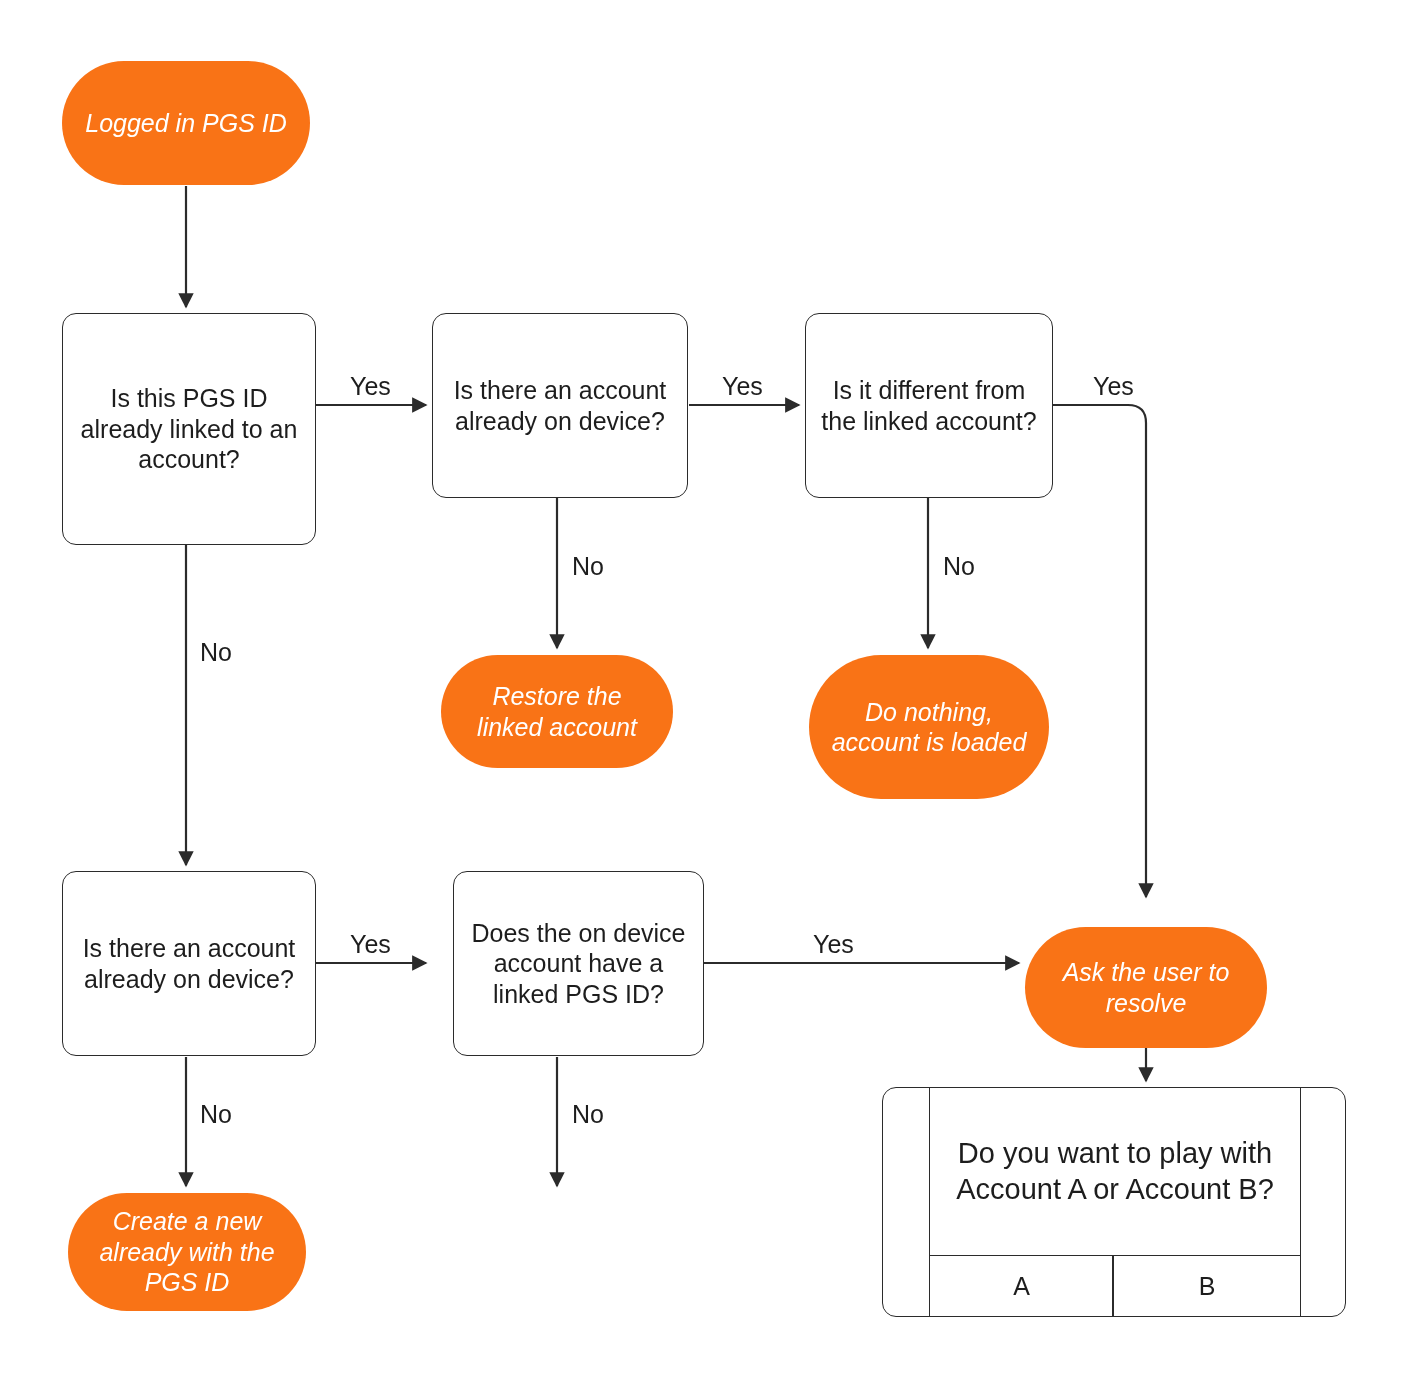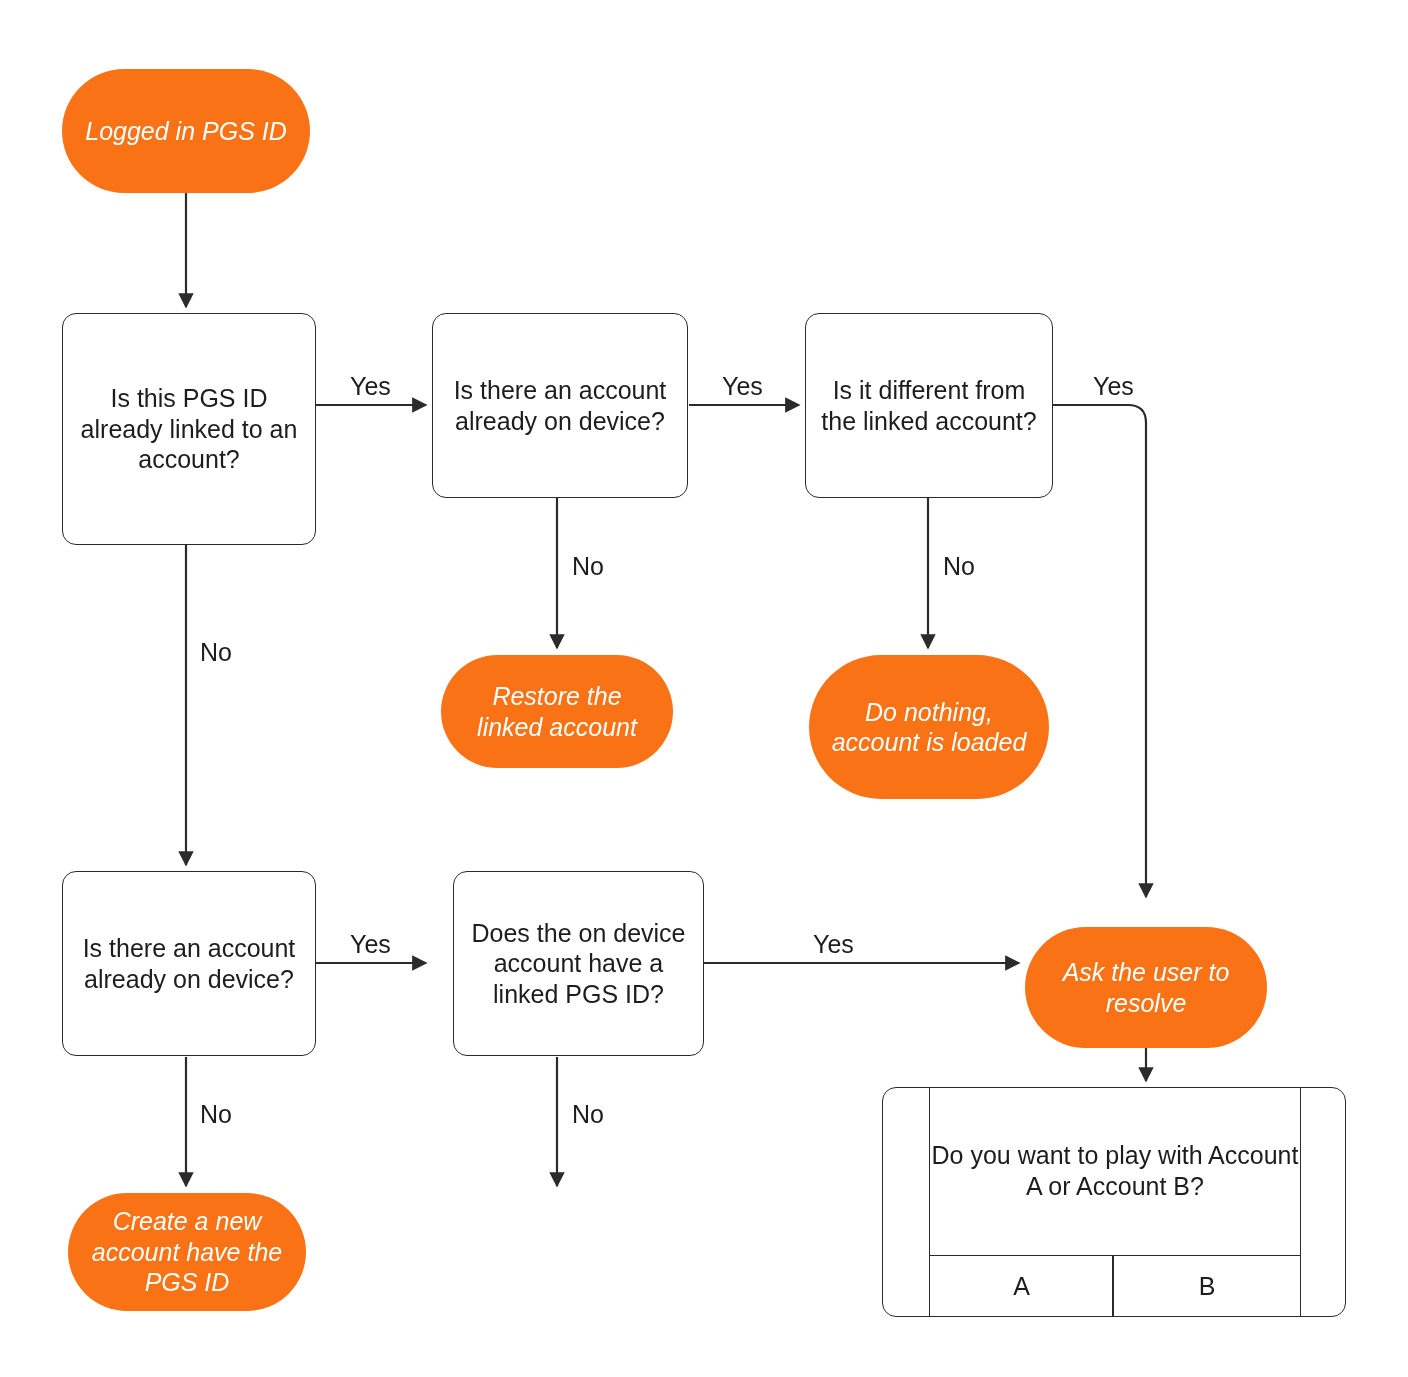--- a/index.html
+++ b/index.html
@@ -70,21 +70,21 @@
     border-right: 1.6px solid #2b2b2b;
     background: transparent;
   }
   .dialog-body {
     position: absolute;
     box-sizing: border-box;
     display: flex;
     align-items: center;
     justify-content: center;
     text-align: center;
-    font-size: 25px;
+    font-size: 29px;
     color: #1d1d1d;
     line-height: 1.25;
     border-bottom: 1.6px solid #2b2b2b;
   }
   .dialog-btn {
     position: absolute;
     box-sizing: border-box;
     display: flex;
     align-items: center;
     justify-content: center;
@@ -129,21 +129,21 @@
       <path d="M 186 1057 L 186 1186"></path>
 
       <path d="M 557 1057 L 557 1186"></path>
 
       <path d="M 683 963 L 1019 963"></path>
 
       <path d="M 1146 1024 L 1146 1081"></path>
     </g>
   </svg>
 
-  <div class="node terminal" style="left:62px; top:69px; width:248px; height:124px;">
+  <div class="node terminal" style="left:62px; top:61px; width:248px; height:124px;">
     <span>Logged in PGS ID</span>
   </div>
 
   <div class="node decision" style="left:62px; top:313px; width:254px; height:232px;">
     <span>Is this PGS ID already linked to an account?</span>
   </div>
 
   <div class="node decision" style="left:432px; top:313px; width:256px; height:185px;">
     <span>Is there an account already on device?</span>
   </div>
@@ -166,21 +166,21 @@
 
   <div class="node decision" style="left:432px; top:871px; width:251px; height:185px;margin-left:21px;">
     <span>Does the on device account have a linked PGS ID?</span>
   </div>
 
   <div class="node terminal" style="left:1025px; top:903px; width:242px; height:121px;margin-top:24px;">
     <span>Ask the user to resolve</span>
   </div>
 
   <div class="node terminal" style="left:68px; top:1193px; width:238px; height:118px;">
-    <span>Create a new account have the PGS  ID</span>
+    <span>Create a new already with the PGS  ID</span>
   </div>
 
 
   <div class="dialog-outer" style="left:882px; top:1087px; width:464px; height:230px;"></div>
   <div class="dialog-inner" style="left:929px; top:1087px; width:372px; height:230px;"></div>
   <div class="dialog-body" style="left:930px; top:1087px; width:370px; height:169px;">
     <span>Do you want to play with Account A or Account B?</span>
   </div>
   <div class="dialog-btn" style="left:930px; top:1256px; width:183px; height:61px;">
     <span>A</span>

